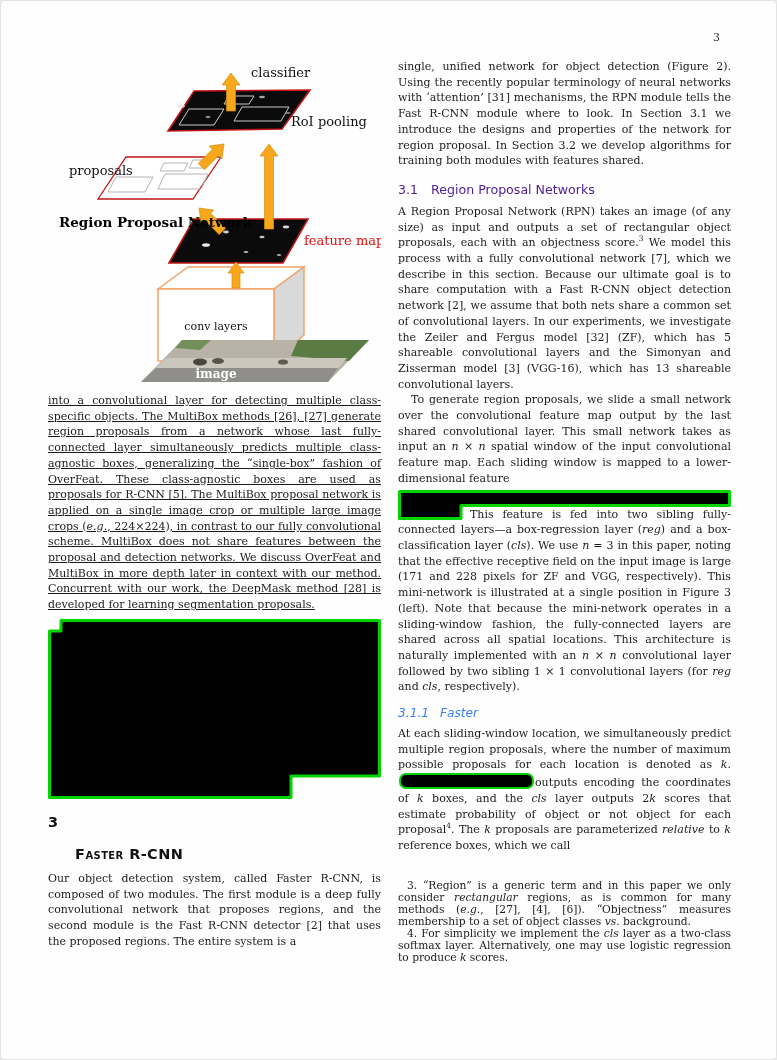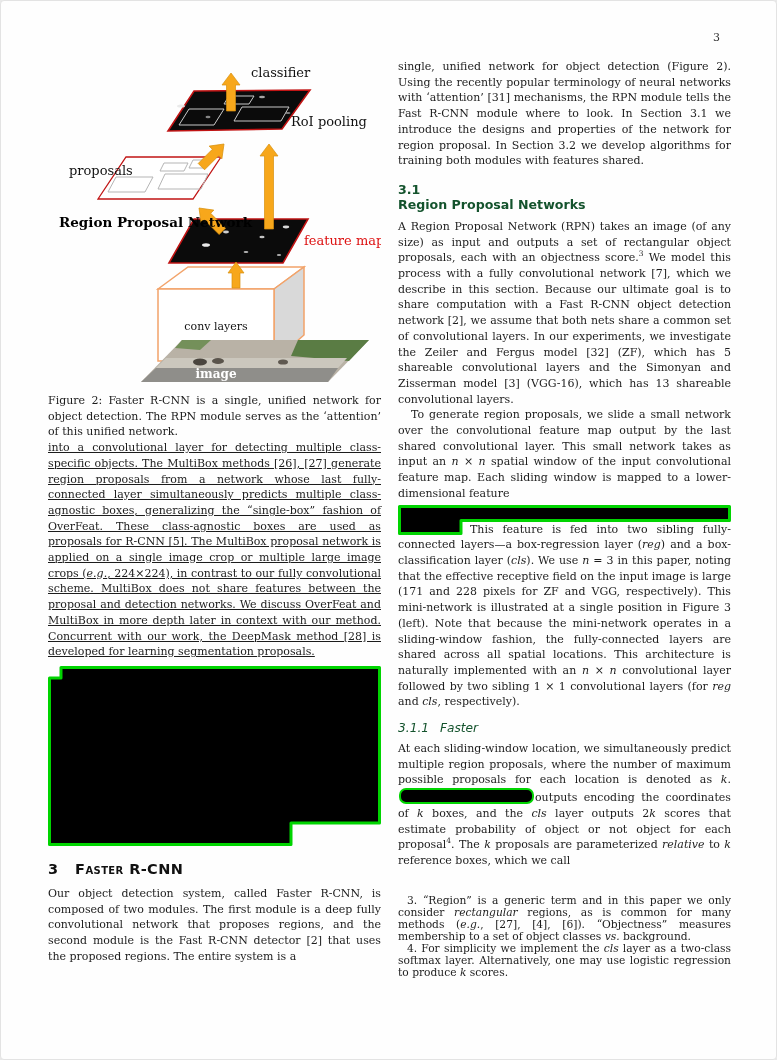--- a/index.html
+++ b/index.html
@@ -15,26 +15,26 @@
   p.body{margin:0;font-size:11px;line-height:15.7px;text-align:justify;}
   p.ind{text-indent:13px;}
   .caption{margin-top:7px;}
   .gap-after-caption{margin-top:25px;text-decoration:underline;}
   sup{font-size:68%;line-height:0;}
   i{font-style:italic;}
 
   .sec-h{display:flex;margin:14px 0 9px;font-family:"DejaVu Sans","Liberation Sans",sans-serif;
     font-weight:bold;font-size:14.5px;color:#111;}
   .sec-h .num{margin-right:17px;}
-  .sec-h .title{font-variant:small-caps;letter-spacing:.4px;}
+  .sec-h .title{font-variant:small-caps;letter-spacing:.4px;margin-top:32px;}
   .sub-h{display:flex;margin:13px 0 7px;font-family:"DejaVu Sans","Liberation Sans",sans-serif;
-    font-weight:bold;font-size:12.6px;color:#14532d;flex-direction:column;}
+    font-weight:normal;font-size:12.6px;color:#4c1d95;}
   .sub-h .num{margin-right:13px;}
   .subsub-h{display:flex;margin:11px 0 6px;font-family:"DejaVu Sans","Liberation Sans",sans-serif;
-    font-style:italic;font-weight:normal;font-size:12.2px;color:#14532d;}
+    font-style:italic;font-weight:normal;font-size:12.2px;color:#3b82f6;}
   .subsub-h .num{margin-right:11px;}
 
   .redact-block{margin:6px 0 0;line-height:0;}
   .redact-wrap{height:17px;overflow:visible;margin:3px 0 0;line-height:0;position:relative;z-index:2;}
   .after-redact{text-indent:72px;}
   .redact-inline{display:inline-block;width:131px;height:12px;background:#000;
     border:2.5px solid #00d400;border-radius:7px;vertical-align:-3px;margin:0 1px;}
 
   .footnotes{margin-top:26px;font-size:10.7px;line-height:12px;}
   .footnotes p{margin:0;text-align:justify;text-indent:9px;}
@@ -118,21 +118,20 @@
         </g>
 
         <text x="203" y="18" font-size="13" fill="#111">classifier</text>
         <text x="243" y="67" font-size="13" fill="#111">RoI pooling</text>
         <text x="21" y="116" font-size="13" fill="#111">proposals</text>
         <text x="11" y="168" font-size="13.5" font-weight="bold" fill="#000">Region Proposal Network</text>
         <text x="256" y="186" font-size="13" fill="#DD1111">feature maps</text>
         <text x="168" y="271" font-size="11" fill="#111" text-anchor="middle">conv layers</text>
       </svg>
 
-      <p class="body caption">Figure 2: Faster R-CNN is a single, unified network for object detection. The RPN module serves as the ‘attention’ of this unified network.</p>
 
       <p class="body gap-after-caption">into a convolutional layer for detecting multiple class-specific objects. The MultiBox methods [26], [27] generate region proposals from a network whose last fully-connected layer simultaneously predicts multiple class-agnostic boxes, generalizing the “single-box” fashion of OverFeat. These class-agnostic boxes are used as proposals for R-CNN [5]. The MultiBox proposal network is applied on a single image crop or multiple large image crops (<i>e.g.</i>, 224×224), in contrast to our fully convolutional scheme. MultiBox does not share features between the proposal and detection networks. We discuss OverFeat and MultiBox in more depth later in context with our method. Concurrent with our work, the DeepMask method [28] is developed for learning segmentation proposals.</p>
 
       
       <div class="redact-block">
         <svg width="333" height="181" viewBox="0 0 333 181">
           <path d="M 13 1.5 L 331.5 1.5 L 331.5 157 L 243 157 L 243 178.5 L 1.5 178.5 L 1.5 12 L 13 12 Z" fill="#000000" stroke="#00D400" stroke-width="3" stroke-linejoin="round"></path>
         </svg>
       </div>
 

